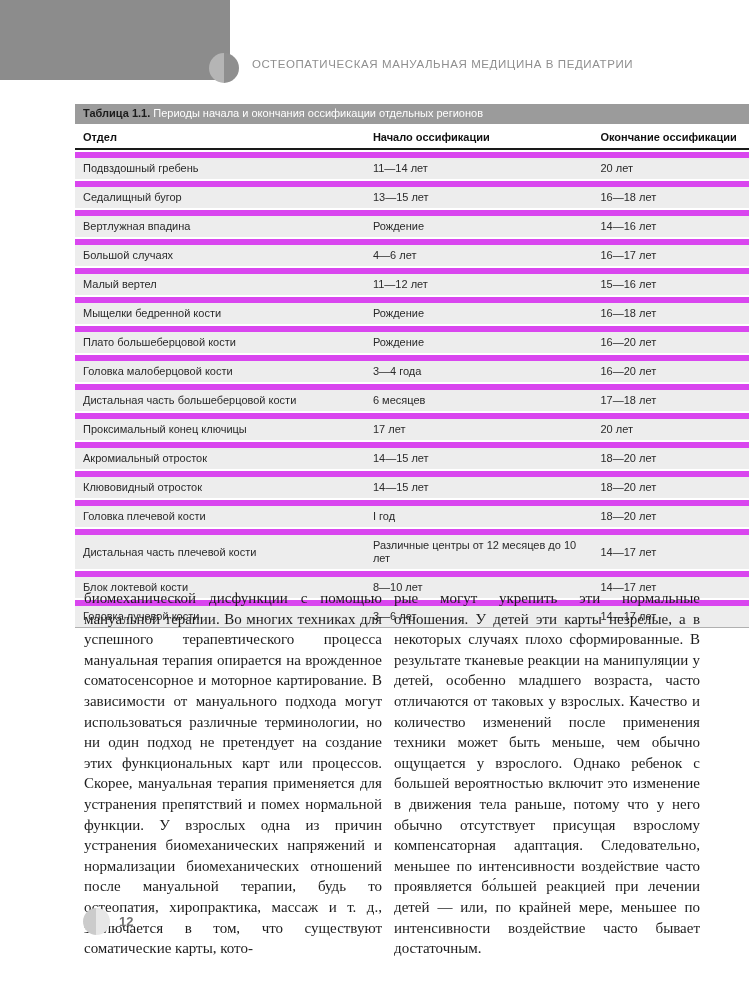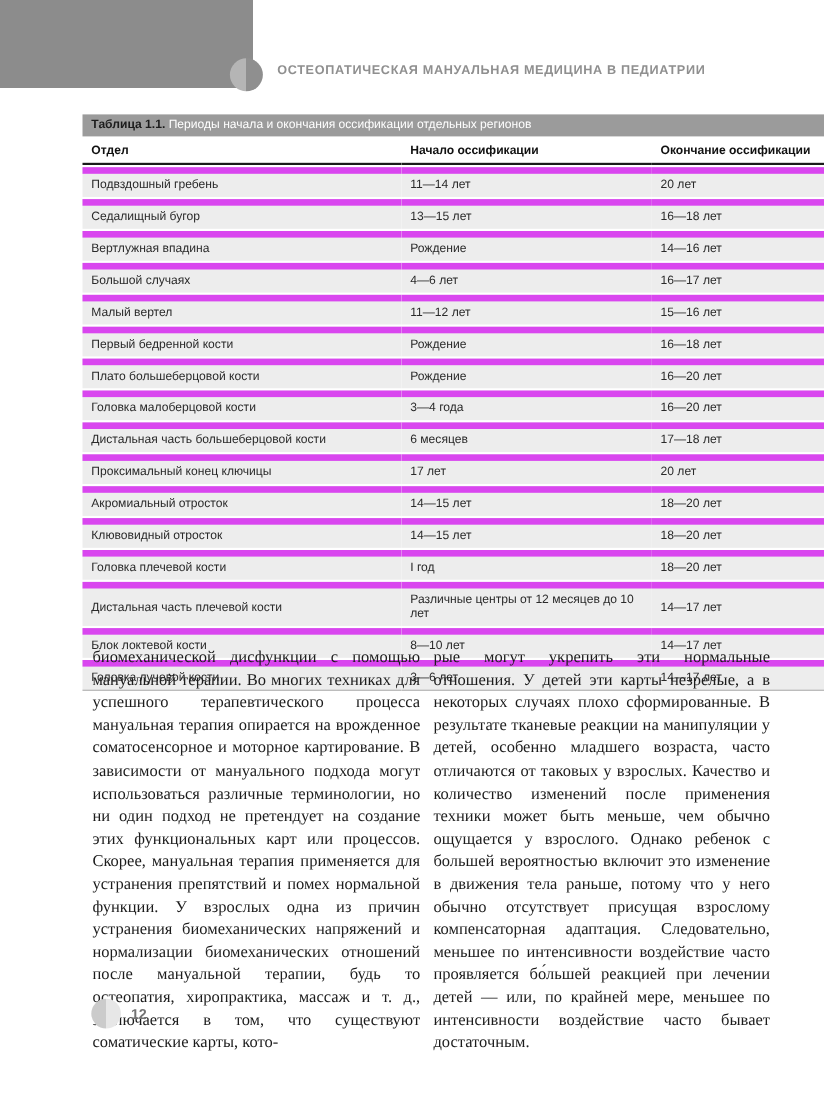--- a/index.html
+++ b/index.html
@@ -23,21 +23,21 @@
     position: absolute;
     left: 209px; top: 53px;
     width: 30px; height: 30px;
     border-radius: 50%;
     background: linear-gradient(90deg, #b5b5b5 50%, #8f8f8f 50%);
   }
   .running-head {
     position: absolute;
     left: 252px; top: 58px;
     font-size: 11.5px;
-    font-weight: bold;
+    font-weight: normal;
     letter-spacing: 0.6px;
     color: #8f8f8f;
   }
 
   
   .table-wrap {
     position: absolute;
     left: 75px; top: 104px;
     width: 734px;
   }
@@ -154,21 +154,21 @@
             <td>Большой случаях</td>
             <td>4—6 лет</td>
             <td>16—17 лет</td>
           </tr>
           <tr>
             <td>Малый вертел</td>
             <td>11—12 лет</td>
             <td>15—16 лет</td>
           </tr>
           <tr>
-            <td>Первый бедренной кости</td>
+            <td>Мыщелки бедренной кости</td>
             <td>Рождение</td>
             <td>16—18 лет</td>
           </tr>
           <tr>
             <td>Плато большеберцовой кости</td>
             <td>Рождение</td>
             <td>16—20 лет</td>
           </tr>
           <tr>
             <td>Головка малоберцовой кости</td>

